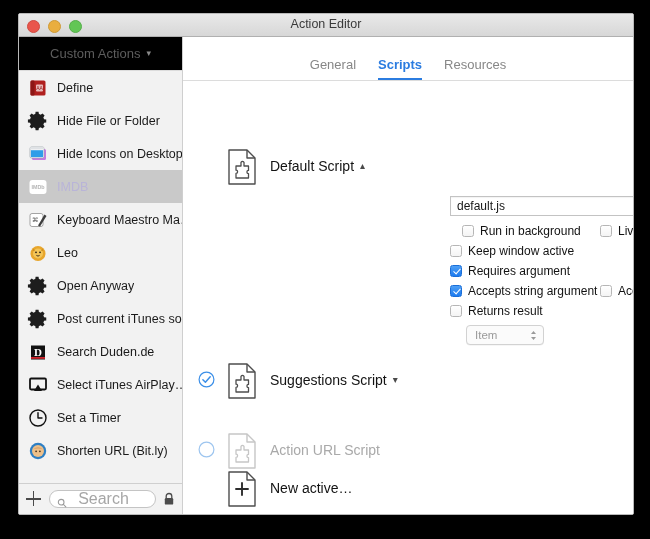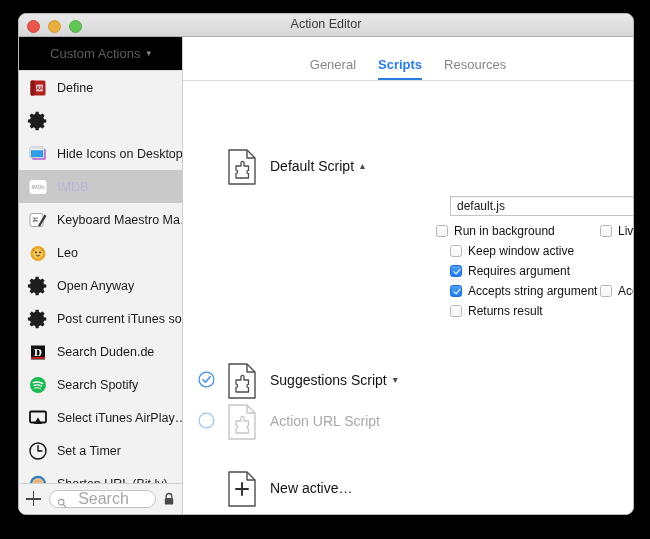--- a/index.html
+++ b/index.html
@@ -13,21 +13,21 @@
     -webkit-font-smoothing: antialiased;
   }
 
   #window {
     position: absolute;
     left: 18px;
     top: 13px;
     width: 614px;
     height: 500px;
     background: #ffffff;
-    border-radius: 8px;
+    border-radius: 2px;
     border: 1px solid #b9b9b9;
     box-shadow: 0 6px 24px rgba(0,0,0,0.45);
     overflow: hidden;
     display: flex;
     flex-direction: column;
   }
 
   
   #titlebar {
     height: 22px;
@@ -383,20 +383,21 @@
           <span class="label">Define</span>
         </div>
 
         <div class="side-row">
           <span class="ico">
             <svg width="22" height="22" viewBox="0 0 24 24" fill="#1d1d1d">
               <path d="M12 8.3a3.7 3.7 0 100 7.4 3.7 3.7 0 000-7.4zm0 5.6a1.9 1.9 0 110-3.8 1.9 1.9 0 010 3.8z"></path>
               <path d="M21 13.6v-3.2l-2.4-.4a6.9 6.9 0 00-.8-1.9l1.4-2-2.3-2.3-2 1.4a6.9 6.9 0 00-1.9-.8L12.6 2h-3.2l-.4 2.4a6.9 6.9 0 00-1.9.8l-2-1.4L2.8 6.1l1.4 2a6.9 6.9 0 00-.8 1.9L1 10.4v3.2l2.4.4c.17.66.44 1.3.8 1.9l-1.4 2 2.3 2.3 2-1.4c.6.36 1.24.63 1.9.8l.4 2.4h3.2l.4-2.4c.66-.17 1.3-.44 1.9-.8l2 1.4 2.3-2.3-1.4-2c.36-.6.63-1.24.8-1.9l2.4-.4z"></path>
             </svg>
           </span>
+          <span class="label">Hide File or Folder</span>
         </div>
 
         <div class="side-row">
           <span class="ico">
             <svg width="22" height="22" viewBox="0 0 22 22">
               <rect x="5" y="6" width="14" height="11" rx="1.5" fill="#c47be0"></rect>
               <rect x="3" y="4" width="14" height="11" rx="1.5" fill="#ffffff" stroke="#9aa0a6" stroke-width="0.7"></rect>
               <rect x="3" y="4" width="14" height="2.6" rx="1.3" fill="#dfe2e5"></rect>
               <rect x="3.9" y="7.2" width="12.2" height="6.9" fill="#2f9de8"></rect>
             </svg>
@@ -465,31 +466,20 @@
           <span class="ico">
             <svg width="22" height="22" viewBox="0 0 22 22">
               <rect x="4" y="4.5" width="14" height="14" fill="#111111"></rect>
               <text x="11" y="15" font-size="11" font-weight="bold" fill="#ffffff" text-anchor="middle" font-family="Liberation Serif, serif">D</text>
               <rect x="4" y="16" width="14" height="1.8" fill="#d0222a"></rect>
             </svg>
           </span>
           <span class="label">Search Duden.de</span>
         </div>
 
-        <div class="side-row">
-          <span class="ico">
-            <svg width="22" height="22" viewBox="0 0 22 22">
-              <circle cx="11" cy="11" r="8" fill="#1db954"></circle>
-              <path d="M6.3 8.6c3.2-.9 6.6-.6 9.3.9" stroke="#ffffff" stroke-width="1.5" fill="none" stroke-linecap="round"></path>
-              <path d="M7 11.4c2.6-.7 5.4-.5 7.6.8" stroke="#ffffff" stroke-width="1.25" fill="none" stroke-linecap="round"></path>
-              <path d="M7.6 14c2-.5 4.2-.35 5.9.6" stroke="#ffffff" stroke-width="1" fill="none" stroke-linecap="round"></path>
-            </svg>
-          </span>
-          <span class="label">Search Spotify</span>
-        </div>
 
         <div class="side-row">
           <span class="ico">
             <svg width="22" height="22" viewBox="0 0 22 22">
               <rect x="3" y="4.5" width="16" height="11" rx="1.2" fill="none" stroke="#111111" stroke-width="1.8"></rect>
               <path d="M11 10.5 L15 17 H7 Z" fill="#111111"></path>
             </svg>
           </span>
           <span class="label">Select iTunes AirPlay…</span>
         </div>
@@ -560,21 +550,21 @@
           </div>
           <div class="script-title">
             <span>Default Script</span><span class="disc-chev">▴</span>
           </div>
         </div>
 
         <div id="filename-field">
           <span>default.js</span>
         </div>
 
-        <div class="cb" style="left:253px; top:143px;">
+        <div class="cb" style="left:279px; top:143px;">
           <span class="cbox"></span>
           <span class="cl">Run in background</span>
         </div>
         <div class="cb" style="left:267px; top:163px;">
           <span class="cbox"></span>
           <span class="cl">Keep window active</span>
         </div>
         <div class="cb" style="left:267px; top:183px;">
           <span class="cbox checked"></span>
           <span class="cl">Requires argument</span>
@@ -590,41 +580,50 @@
 
         <div class="cb" style="left:417px; top:143px;">
           <span class="cbox"></span>
           <span class="cl">Live feedback enabled</span>
         </div>
         <div class="cb" style="left:417px; top:203px;">
           <span class="cbox"></span>
           <span class="cl">Accepts path argument</span>
         </div>
 
+        <div id="item-popup" class="popup disabled">
+          <span>Item</span>
+          <span class="arrows">
+            <svg width="7" height="11" viewBox="0 0 7 11">
+              <path d="M3.5 1 L6 4 H1 Z" fill="#9a9a9a"></path>
+              <path d="M3.5 10 L6 7 H1 Z" fill="#9a9a9a"></path>
+            </svg>
+          </span>
+        </div>
 
         <div class="script-row" style="top:282px;">
           <div class="enable-circle">
             <svg width="17" height="17" viewBox="0 0 17 17">
               <circle cx="8.5" cy="8.5" r="7.4" fill="#ffffff" stroke="#3b8fe8" stroke-width="1.2"></circle>
               <path d="M4.9 8.7 L7.4 11.2 L12.2 5.8" fill="none" stroke="#3b8fe8" stroke-width="1.5" stroke-linecap="round" stroke-linejoin="round"></path>
             </svg>
           </div>
           <div class="doc-icon">
             <svg width="30" height="36" viewBox="0 0 30 36">
               <path d="M2 1 H20 L28 9 V35 H2 Z" fill="#ffffff" stroke="#4d4d4d" stroke-width="1.4" stroke-linejoin="round"></path>
               <path d="M20 1 V9 H28" fill="none" stroke="#4d4d4d" stroke-width="1.4" stroke-linejoin="round"></path>
               <path d="M9 17 h5 v-2.4 a1.6 1.6 0 113 0 V17 h4.5 v4.4 a1.6 1.6 0 10 0 3.2 V29 H9 v-4.6 a1.6 1.6 0 100-3.2 Z" fill="none" stroke="#4d4d4d" stroke-width="1.3" stroke-linejoin="round"></path>
             </svg>
           </div>
           <div class="script-title">
             <span>Suggestions Script</span><span class="disc-chev">▾</span>
           </div>
         </div>
 
-        <div class="script-row" style="top:323px;">
+        <div class="script-row" style="top:352px;">
           <div class="enable-circle">
             <svg width="17" height="17" viewBox="0 0 17 17">
               <circle cx="8.5" cy="8.5" r="7.4" fill="#ffffff" stroke="#9dc5ef" stroke-width="1.2"></circle>
             </svg>
           </div>
           <div class="doc-icon">
             <svg width="30" height="36" viewBox="0 0 30 36">
               <path d="M2 1 H20 L28 9 V35 H2 Z" fill="#ffffff" stroke="#c6c6c6" stroke-width="1.4" stroke-linejoin="round"></path>
               <path d="M20 1 V9 H28" fill="none" stroke="#c6c6c6" stroke-width="1.4" stroke-linejoin="round"></path>
               <path d="M9 17 h5 v-2.4 a1.6 1.6 0 113 0 V17 h4.5 v4.4 a1.6 1.6 0 10 0 3.2 V29 H9 v-4.6 a1.6 1.6 0 100-3.2 Z" fill="none" stroke="#c6c6c6" stroke-width="1.3" stroke-linejoin="round"></path>

